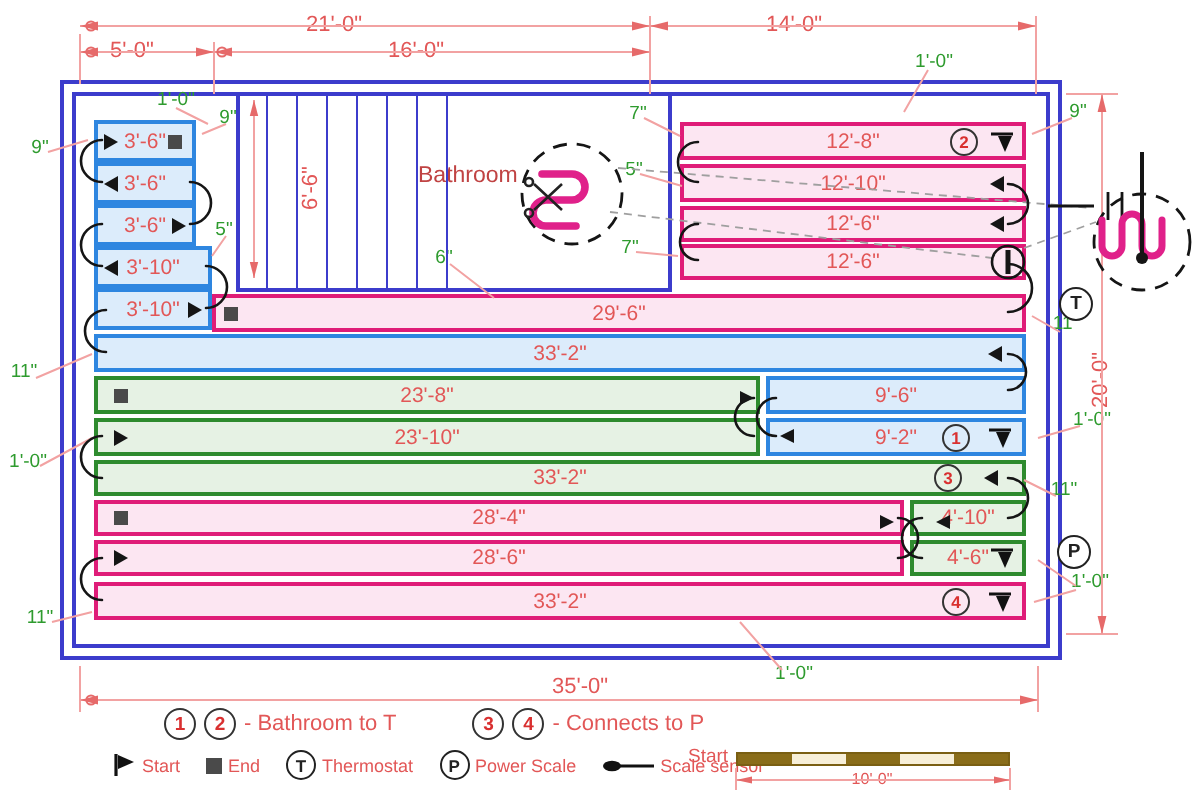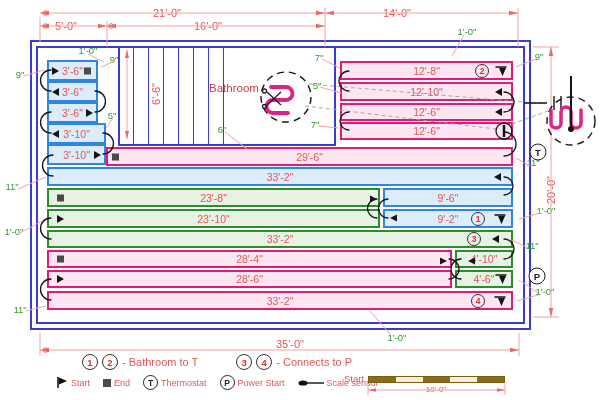--- a/index.html
+++ b/index.html
@@ -229,21 +229,21 @@
       <div class="litem">
         <span class="endsq" style="line-height: 0;"></span>
         <span>End</span>
       </div>
       <div class="litem">
         <span class="devsm" style="line-height: 0;">T</span>
         <span>Thermostat</span>
       </div>
       <div class="litem">
         <span class="devsm" style="line-height: 0;">P</span>
-        <span>Power Start</span>
+        <span>Power Scale</span>
       </div>
       <div class="litem">
         <span style="line-height: 0;"><svg width="26" height="8" viewBox="0 0 26 8">
             <ellipse cx="5" cy="4" rx="4.5" ry="2.6" fill="#111"></ellipse>
             <line x1="9" y1="4" x2="26" y2="4" stroke="#111" stroke-width="1.4"></line>
           </svg></span>
         <span>Scale sensor</span>
       </div>
     </div>
 

